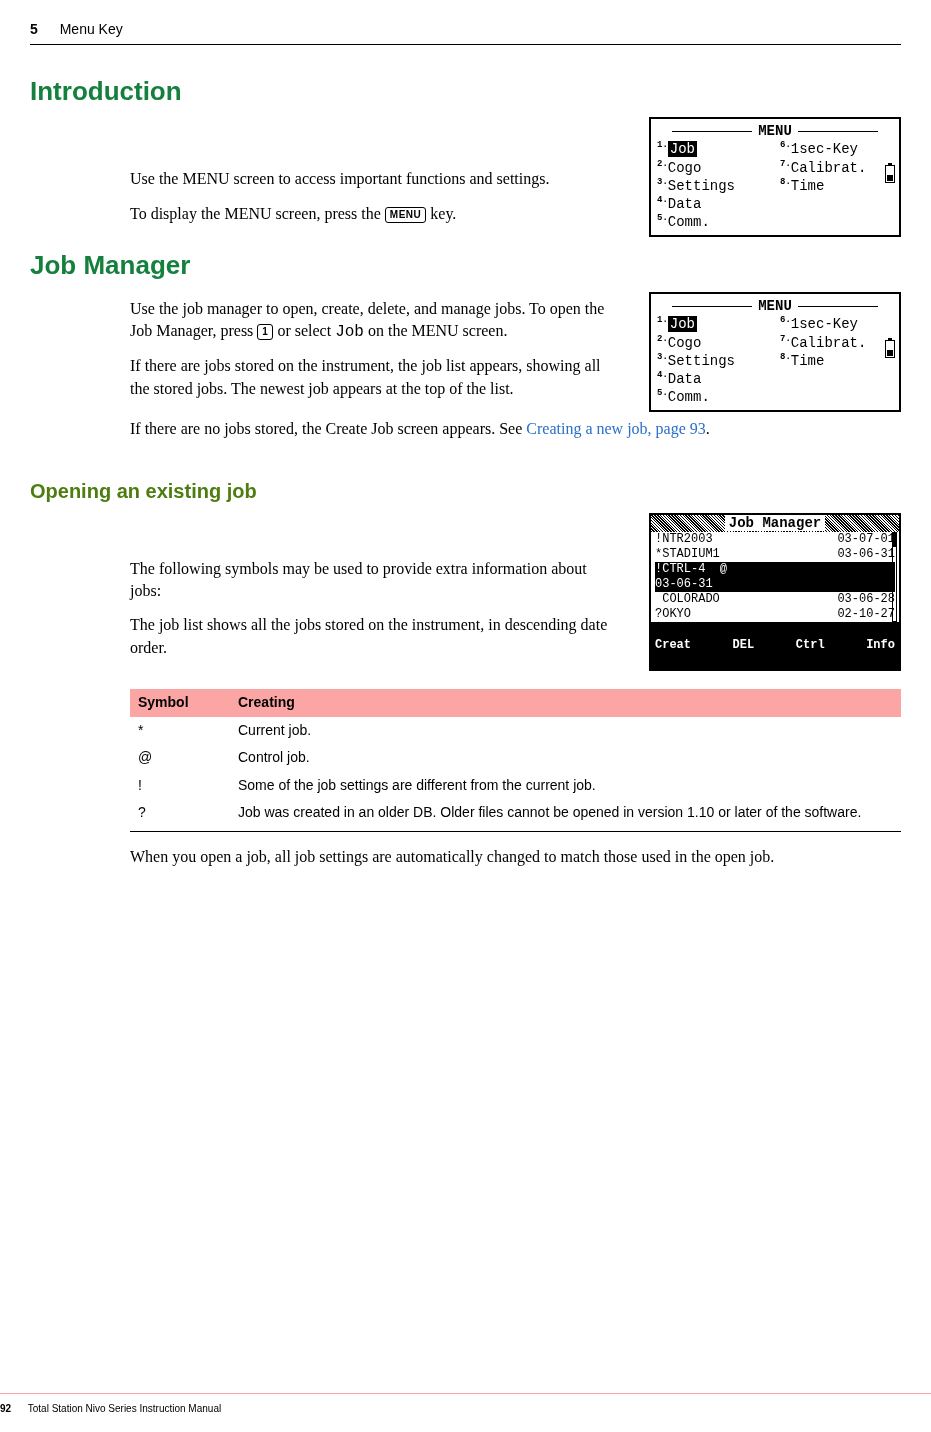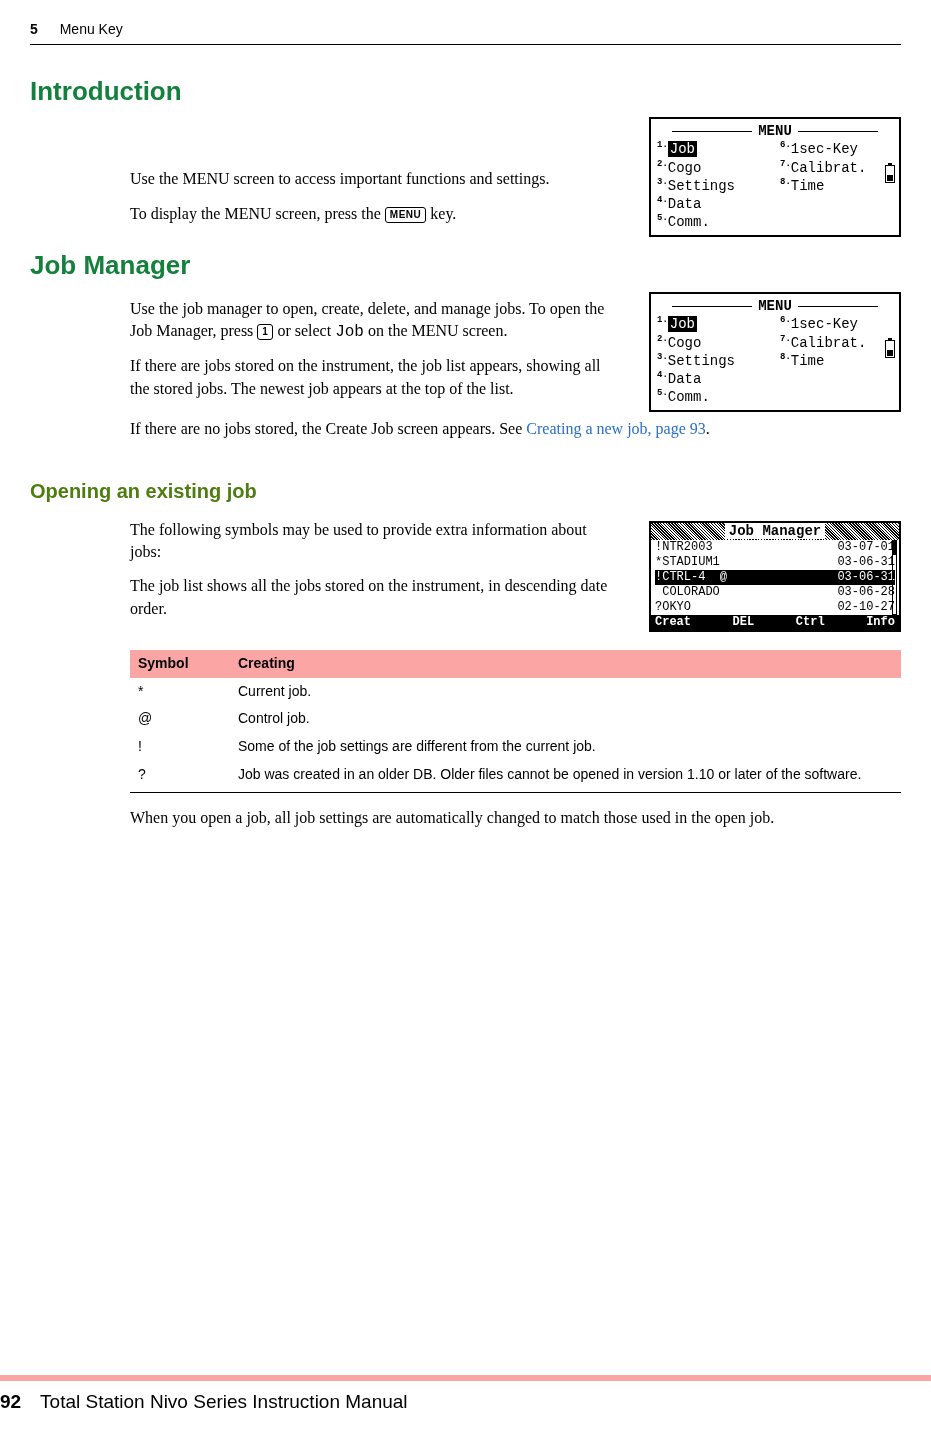--- a/index.html
+++ b/index.html
@@ -84,46 +84,46 @@
 
   .lcd.jobmgr { padding: 0; width: 252px; font-size: 12px; }
   .jm-title {
     background: repeating-linear-gradient(45deg,#000,#000 1px,#fff 1px,#fff 2px);
     text-align: center; font-weight: bold; font-size: 14px;
     padding: 0 0;
   }
   .jm-title span { background: #fff; padding: 0 4px; }
   .jm-body { padding: 0 4px 0 4px; position: relative; }
   .jm-row { display: flex; justify-content: space-between; white-space: pre; }
-  .jm-row.hl { background:#000; color:#fff; }
+  .jm-row.hl { background:#000; color:#fff;flex-direction:column; }
   .jm-sb { position:absolute; right:2px; top:0; bottom:0; width:5px; border:1px solid #000; }
   .jm-sb::after { content:""; position:absolute; top:0; left:0; right:0; height:14px; background:#000; }
   .jm-foot {
     background:#000; color:#fff; display:flex; justify-content:space-between;
-    padding: 0 4px; font-weight: bold;
+    padding: 16px 4px; font-weight: bold;
   }
 
   table.symtab {
     width: 100%;
     border-collapse: collapse;
     font-family: Arial, Helvetica, sans-serif;
     font-size: 14px;
     margin: 18px 0 14px 0;
   }
   table.symtab th {
     text-align: left; background: #fca5a5; padding: 4px 8px; font-weight: bold;
   }
   table.symtab td { padding: 4px 8px; vertical-align: top; }
   table.symtab .c1 { width: 100px; }
   table.symtab tr.lastrow td { border-bottom: 1px solid #000; padding-bottom: 8px; }
 
   .footer {
     position: absolute; bottom: 16px; left: 0; right: 0;
-    border-top: 6px solid #fca5a5; padding: 8px 30px 0 0;
-    font-family: Arial, Helvetica, sans-serif; font-size: 19px;
+    border-top: 1px solid #fca5a5; padding: 8px 30px 0 0;
+    font-family: Arial, Helvetica, sans-serif; font-size: 10px;
   }
   .footer .pg { font-weight: bold; margin-right: 14px; }
 </style>
 </head>
 <body>
 
 <div class="header">
   <span class="header-num">5</span>
   <span>Menu Key</span>
 </div>

